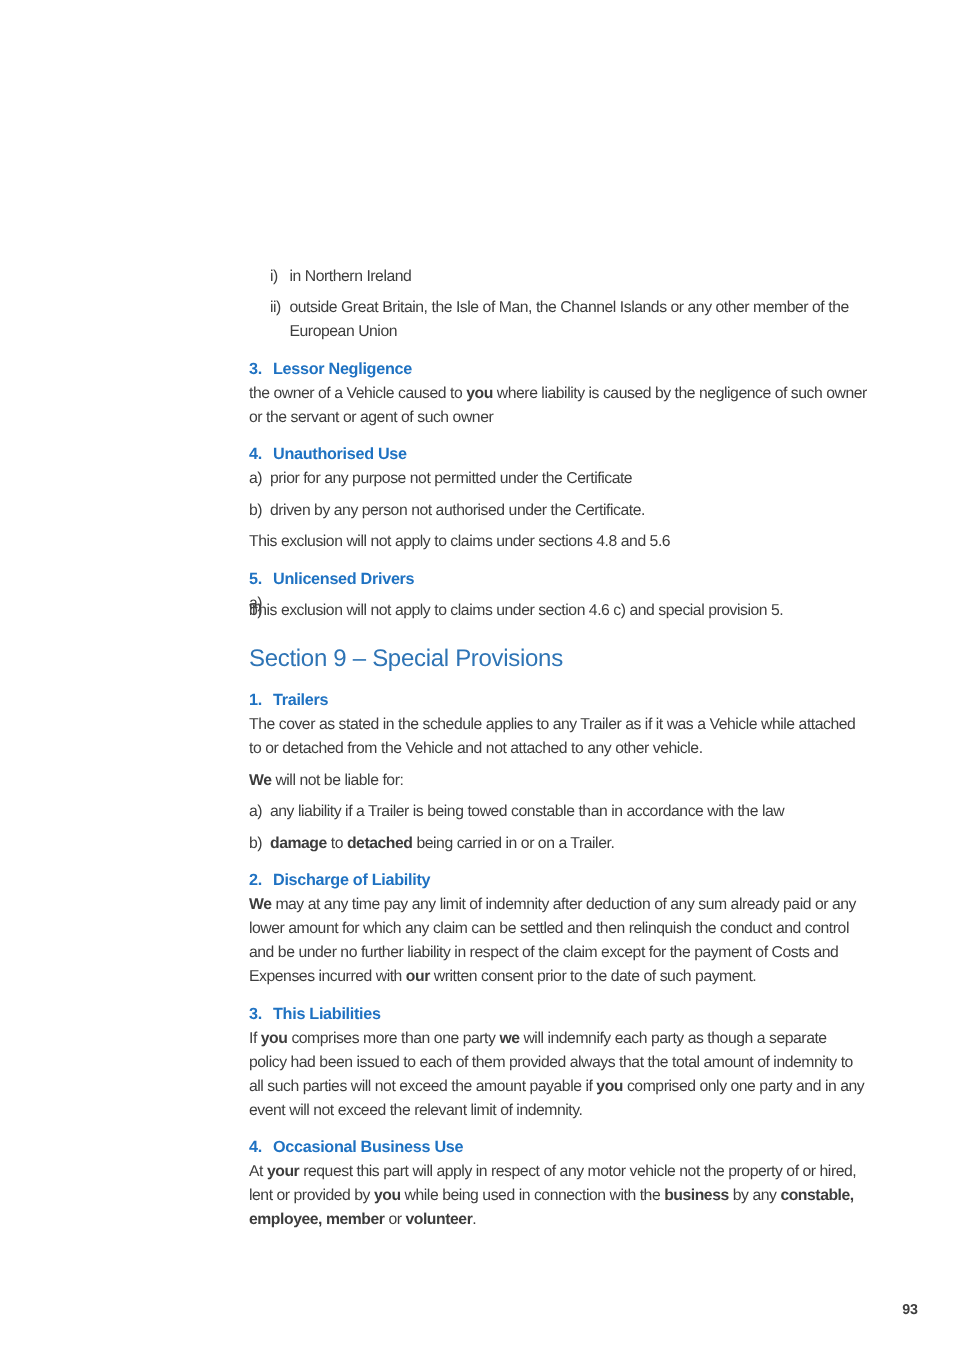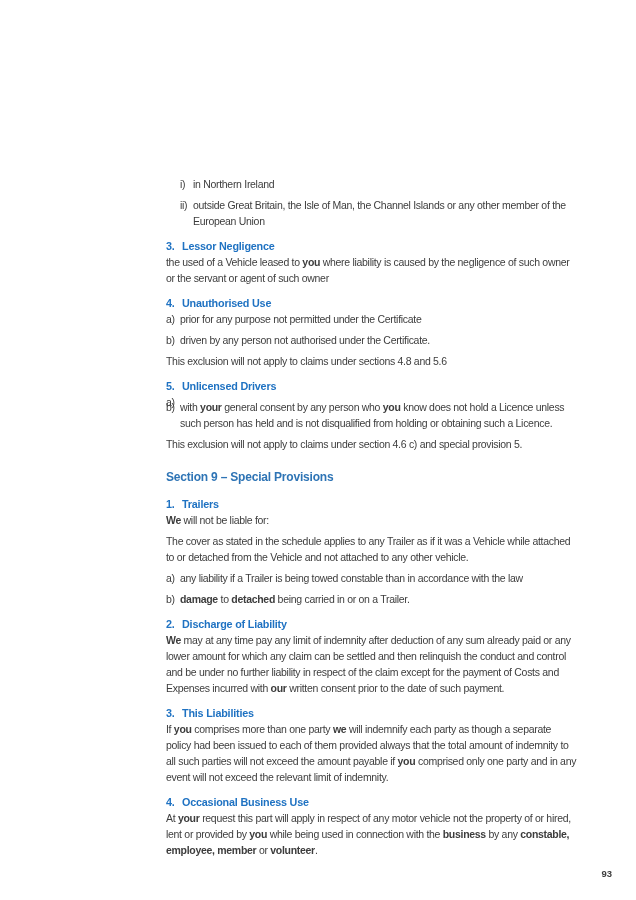--- a/index.html
+++ b/index.html
@@ -41,23 +41,23 @@
     letter-spacing: -0.2px;
     color: var(--heading-blue, #1f72c2);
   }
   .xhead .hnum { position: absolute; left: 0; top: 0; }
 
   p.para { margin: 5px 0 0 0; }
   .xhead + p.para, .xhead + .li { margin-top: 0; }
 
   .section-title {
     margin: 15px 0 10px 0;
-    font-size: 12px;
+    font-size: 16px;
     line-height: 20px;
-    font-weight: 700;
+    font-weight: 400;
     letter-spacing: -0.2px;
     color: var(--section-title-blue, #2e74b5);
   }
 
   .page-number {
     position: absolute;
     right: 24px;
     top: 868px;
     font-size: 9.5px;
     font-weight: bold;
@@ -78,21 +78,21 @@
     </div>
     <div class="li roman">
       <span class="marker">ii)</span>
       <span><span>outside Great Britain, the Isle of Man, the Channel Islands or any other member of the European Union</span></span>
     </div>
 
     <h3 class="xhead">
       <span class="hnum">3.</span>
       <span>Lessor Negligence</span>
     </h3>
-    <p class="para"><span>the used of a Vehicle leased to </span><span class="b">you</span><span> where liability is caused by the negligence of such owner or the servant or agent of such owner</span></p>
+    <p class="para"><span>the owner of a Vehicle caused to </span><span class="b">you</span><span> where liability is caused by the negligence of such owner or the servant or agent of such owner</span></p>
 
     <h3 class="xhead">
       <span class="hnum">4.</span>
       <span>Unauthorised Use</span>
     </h3>
     <div class="li alpha">
       <span class="marker">a)</span>
       <span><span>prior for any purpose not permitted under the Certificate</span></span>
     </div>
     <div class="li alpha">
@@ -103,32 +103,31 @@
 
     <h3 class="xhead">
       <span class="hnum">5.</span>
       <span>Unlicensed Drivers</span>
     </h3>
     <div class="li alpha">
       <span class="marker">a)</span>
     </div>
     <div class="li alpha">
       <span class="marker">b)</span>
-      <span><span>with </span><span class="b">your</span><span> general consent by any person who </span><span class="b">you</span><span> know does not hold a Licence unless such person has held and is not disqualified from holding or obtaining such a Licence.</span></span>
     </div>
     <p class="para note"><span>This exclusion will not apply to claims under section 4.6 c) and special provision 5.</span></p>
 
     <h2 class="section-title">Section 9 – Special Provisions</h2>
 
     <h3 class="xhead">
       <span class="hnum">1.</span>
       <span>Trailers</span>
     </h3>
+    <p class="para"><span>The cover as stated in the schedule applies to any Trailer as if it was a Vehicle while attached to or detached from the Vehicle and not attached to any other vehicle.</span></p>
     <p class="para"><span class="b">We</span><span> will not be liable for:</span></p>
-    <p class="para"><span>The cover as stated in the schedule applies to any Trailer as if it was a Vehicle while attached to or detached from the Vehicle and not attached to any other vehicle.</span></p>
     <div class="li alpha">
       <span class="marker">a)</span>
       <span><span>any liability if a Trailer is being towed constable than in accordance with the law</span></span>
     </div>
     <div class="li alpha">
       <span class="marker">b)</span>
       <span><span class="b">damage</span><span> to </span><span class="b">detached</span><span> being carried in or on a Trailer.</span></span>
     </div>
 
     <h3 class="xhead">

